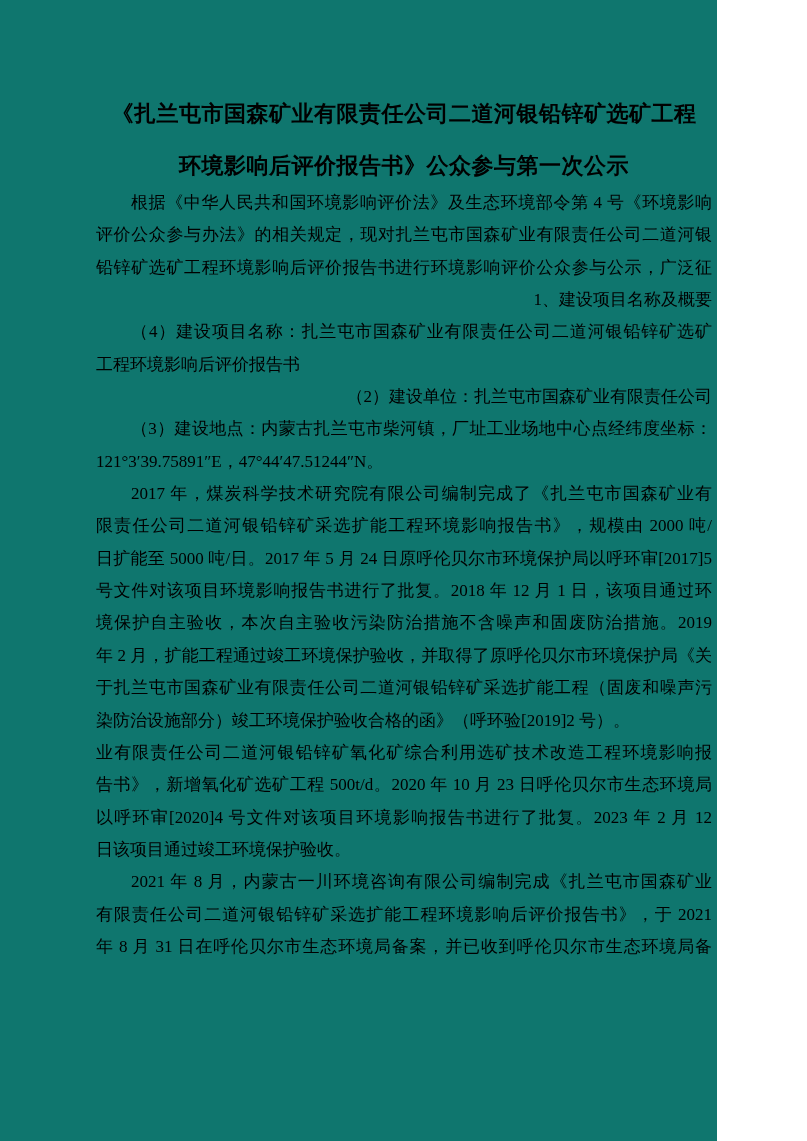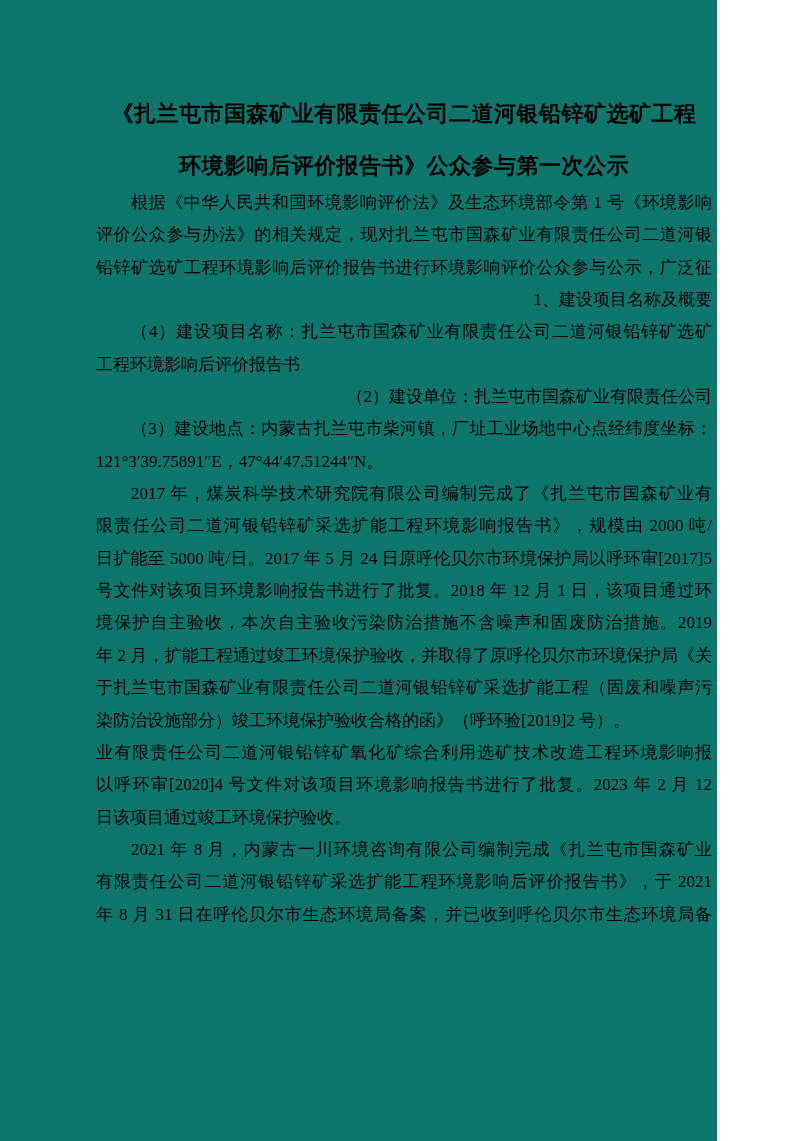--- a/index.html
+++ b/index.html
@@ -56,37 +56,38 @@
 </style>
 </head>
 <body>
 
 <div class="page">
   <div class="doc-title">
     <div>《扎兰屯市国森矿业有限责任公司二道河银铅锌矿选矿工程</div>
     <div>环境影响后评价报告书》公众参与第一次公示</div>
   </div>
   <div class="doc-body">
-      <div class="doc-line indent fill">根据《中华人民共和国环境影响评价法》及生态环境部令第 1 号《环境影响</div>
+      <div class="doc-line indent fill">根据《中华人民共和国环境影响评价法》及生态环境部令第 4 号《环境影响</div>
       <div class="doc-line fill">评价公众参与办法》的相关规定，现对扎兰屯市国森矿业有限责任公司二道河银</div>
       <div class="doc-line fill">铅锌矿选矿工程环境影响后评价报告书进行环境影响评价公众参与公示，广泛征</div>
       <div class="doc-line indent">1、建设项目名称及概要</div>
       <div class="doc-line indent fill">（4）建设项目名称：扎兰屯市国森矿业有限责任公司二道河银铅锌矿选矿</div>
       <div class="doc-line">工程环境影响后评价报告书</div>
       <div class="doc-line indent">（2）建设单位：扎兰屯市国森矿业有限责任公司</div>
       <div class="doc-line indent fill">（3）建设地点：内蒙古扎兰屯市柴河镇，厂址工业场地中心点经纬度坐标：</div>
       <div class="doc-line">121°3′39.75891″E，47°44′47.51244″N。</div>
       <div class="doc-line indent fill">2017 年，煤炭科学技术研究院有限公司编制完成了《扎兰屯市国森矿业有</div>
       <div class="doc-line fill">限责任公司二道河银铅锌矿采选扩能工程环境影响报告书》，规模由 2000 吨/</div>
       <div class="doc-line fill">日扩能至 5000 吨/日。2017 年 5 月 24 日原呼伦贝尔市环境保护局以呼环审[2017]5</div>
       <div class="doc-line fill">号文件对该项目环境影响报告书进行了批复。2018 年 12 月 1 日，该项目通过环</div>
       <div class="doc-line fill">境保护自主验收，本次自主验收污染防治措施不含噪声和固废防治措施。2019</div>
       <div class="doc-line fill">年 2 月，扩能工程通过竣工环境保护验收，并取得了原呼伦贝尔市环境保护局《关</div>
       <div class="doc-line fill">于扎兰屯市国森矿业有限责任公司二道河银铅锌矿采选扩能工程（固废和噪声污</div>
       <div class="doc-line">染防治设施部分）竣工环境保护验收合格的函》（呼环验[2019]2 号）。</div>
       <div class="doc-line fill">业有限责任公司二道河银铅锌矿氧化矿综合利用选矿技术改造工程环境影响报</div>
+      <div class="doc-line fill">告书》，新增氧化矿选矿工程 500t/d。2020 年 10 月 23 日呼伦贝尔市生态环境局</div>
       <div class="doc-line fill">以呼环审[2020]4 号文件对该项目环境影响报告书进行了批复。2023 年 2 月 12</div>
       <div class="doc-line">日该项目通过竣工环境保护验收。</div>
       <div class="doc-line indent fill">2021 年 8 月，内蒙古一川环境咨询有限公司编制完成《扎兰屯市国森矿业</div>
       <div class="doc-line fill">有限责任公司二道河银铅锌矿采选扩能工程环境影响后评价报告书》，于 2021</div>
       <div class="doc-line fill">年 8 月 31 日在呼伦贝尔市生态环境局备案，并已收到呼伦贝尔市生态环境局备</div>
     </div>
 </div>
 
 </body></html>

